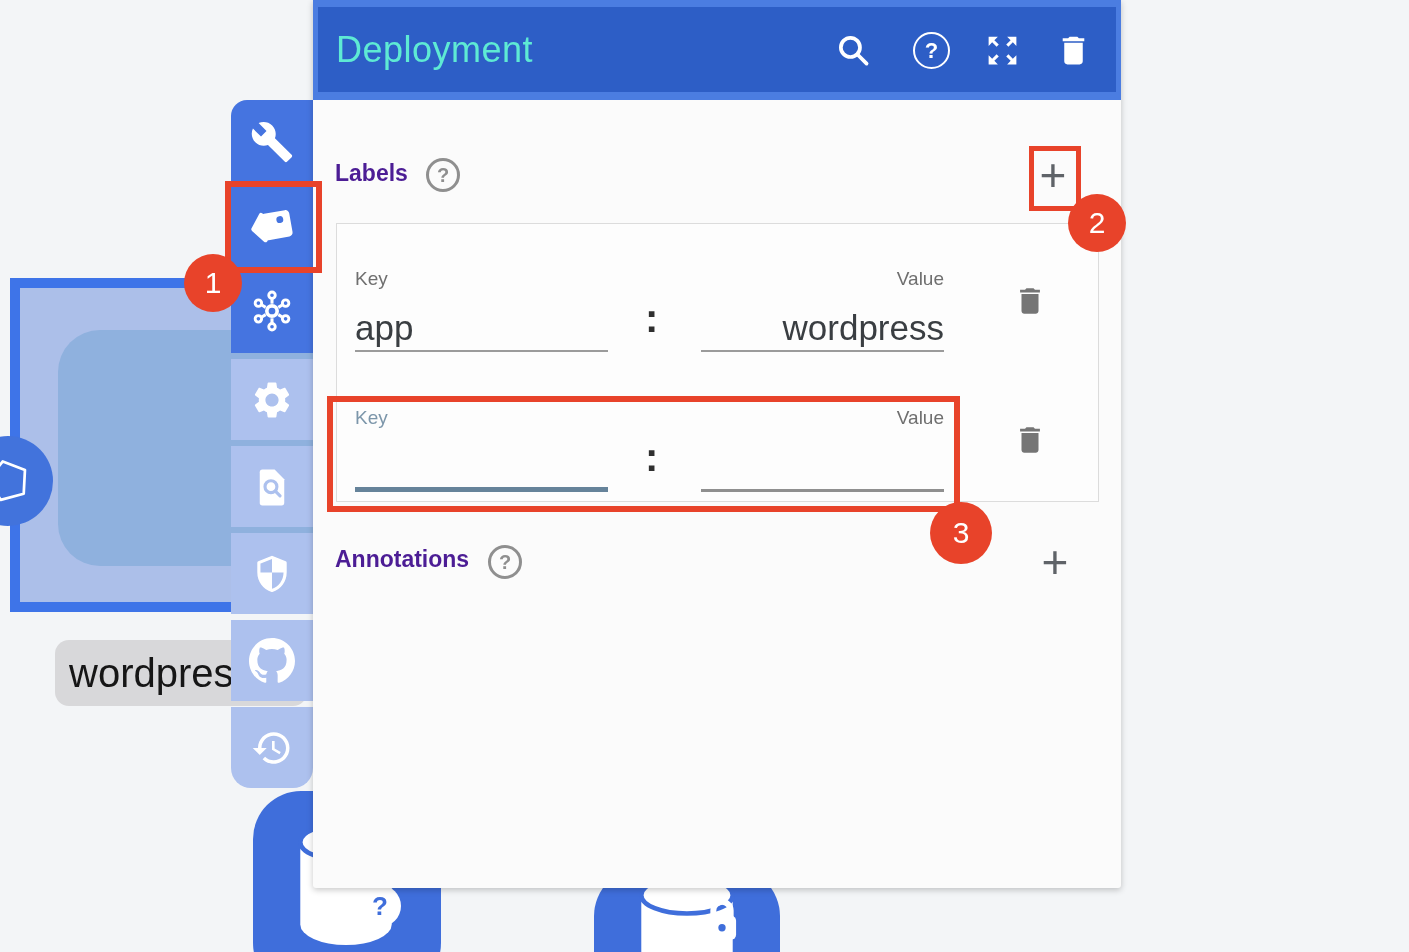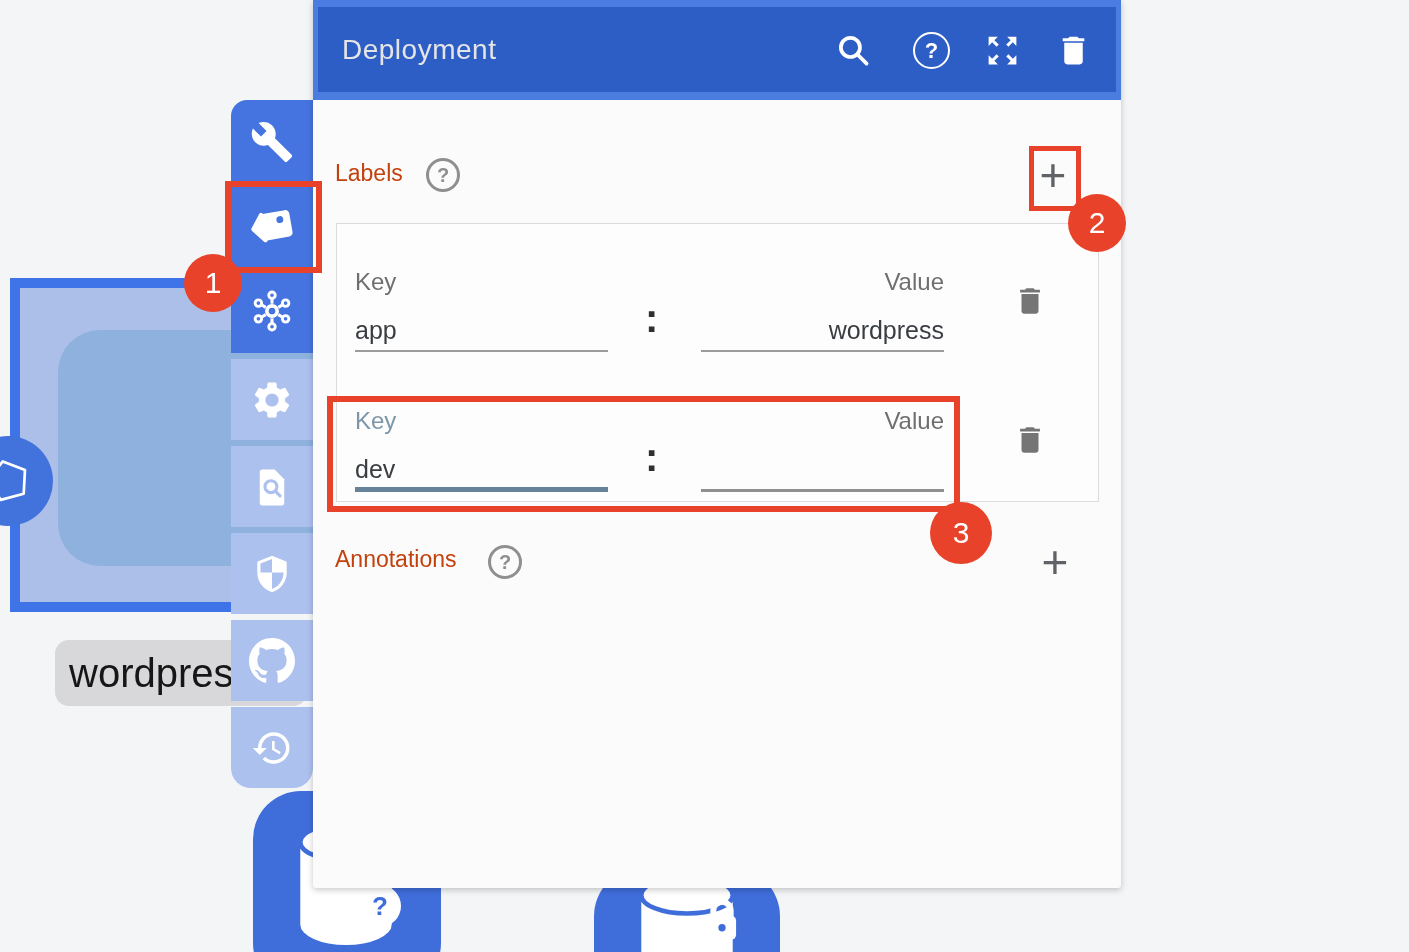--- a/index.html
+++ b/index.html
@@ -59,43 +59,43 @@
   .panel {
     position:absolute; left:313px; top:0; width:808px; height:888px;
     background:#fbfbfb; z-index:4; box-shadow:0 2px 6px rgba(0,0,0,.22);
     border-radius:0 0 3px 3px;
   }
   .panel-header { position:absolute; left:0; top:0; width:808px; height:100px; background:#4b7de1; }
   .panel-header-inner {
     position:absolute; left:5px; right:5px; top:7px; bottom:8px; background:#2d5ec6;
     display:flex; align-items:center;
   }
-  .panel-title { margin-left:24px; color:#e5e5e5; font-size:28px; letter-spacing:.5px; }
+  .panel-title { margin-left:18px; color:#5eead4; font-size:36px; letter-spacing:.5px; }
   .hicon { position:absolute; top:32px; width:37px; height:37px; cursor:pointer; }
   .help-ring-white {
     border:2.6px solid #fff; border-radius:50%; color:#fff; font-weight:bold; font-size:22px;
     display:flex; align-items:center; justify-content:center;
   }
-  .section-title { position:absolute; font-size:23px; font-weight:normal; color:#c2410c; }
+  .section-title { position:absolute; font-size:23px; font-weight:bold; color:#4c1d95; }
   .help-circle {
     position:absolute; width:34px; height:34px; border:3px solid #8f8f8f; border-radius:50%;
     color:#8f8f8f; font-weight:bold; font-size:20px;
     display:flex; align-items:center; justify-content:center; cursor:pointer;
   }
   .plus-btn {
     position:absolute; width:44px; height:50px; color:#5f6368; font-size:46px; font-weight:300;
     display:flex; align-items:center; justify-content:center; cursor:pointer; line-height:1;
   }
   .kv-container {
     position:absolute; left:23px; top:223px; width:763px; height:279px;
     background:#fdfdfd; border:1px solid #dcdcdc;
   }
   .kv-row { position:relative; width:100%; height:139px; }
-  .f-label { position:absolute; top:44px; font-size:24px; color:#6f6f6f; }
-  .f-value { position:absolute; top:92px; font-size:25px; color:#3a3e42; }
+  .f-label { position:absolute; top:44px; font-size:19px; color:#6f6f6f; }
+  .f-value { position:absolute; top:84px; font-size:35px; color:#3a3e42; }
   .f-line  { position:absolute; top:126px; height:2px; background:#9b9b9b; }
   .key-col   { left:18px;  width:253px; }
   .value-col { left:364px; width:243px;text-align:right; }
   .colon { position:absolute; left:308px; top:72px; font-size:40px; font-weight:bold; color:#2f2f2f; }
   .row-trash { position:absolute; left:676px; top:60px; width:34px; height:34px; cursor:pointer; }
   .kv-row.focused .key-col.f-label { color:#7c96aa; }
   .kv-row.focused .key-col.f-line  { height:5px; background:#66839a; top:124px; }
   .kv-row.focused .value-col.f-line{ height:3px; background:#8f8f8f; }
 
   
@@ -255,21 +255,20 @@
         <span class="f-label value-col">Value</span>
         <span class="f-value value-col">wordpress</span>
         <span class="f-line value-col"></span>
         <svg class="row-trash" viewBox="0 0 24 24">
           <path fill="#757575" d="M6 19c0 1.1.9 2 2 2h8c1.1 0 2-.9 2-2V7H6v12zM19 4h-3.5l-1-1h-5l-1 1H5v2h14V4z"></path>
         </svg>
       </div>
 
       <div class="kv-row focused">
         <span class="f-label key-col">Key</span>
-        <span class="f-value key-col">dev</span>
         <span class="f-line key-col"></span>
         <span class="colon">:</span>
         <span class="f-label value-col">Value</span>
         <span class="f-line value-col"></span>
         <svg class="row-trash" viewBox="0 0 24 24">
           <path fill="#757575" d="M6 19c0 1.1.9 2 2 2h8c1.1 0 2-.9 2-2V7H6v12zM19 4h-3.5l-1-1h-5l-1 1H5v2h14V4z"></path>
         </svg>
       </div>
 
     </div>

